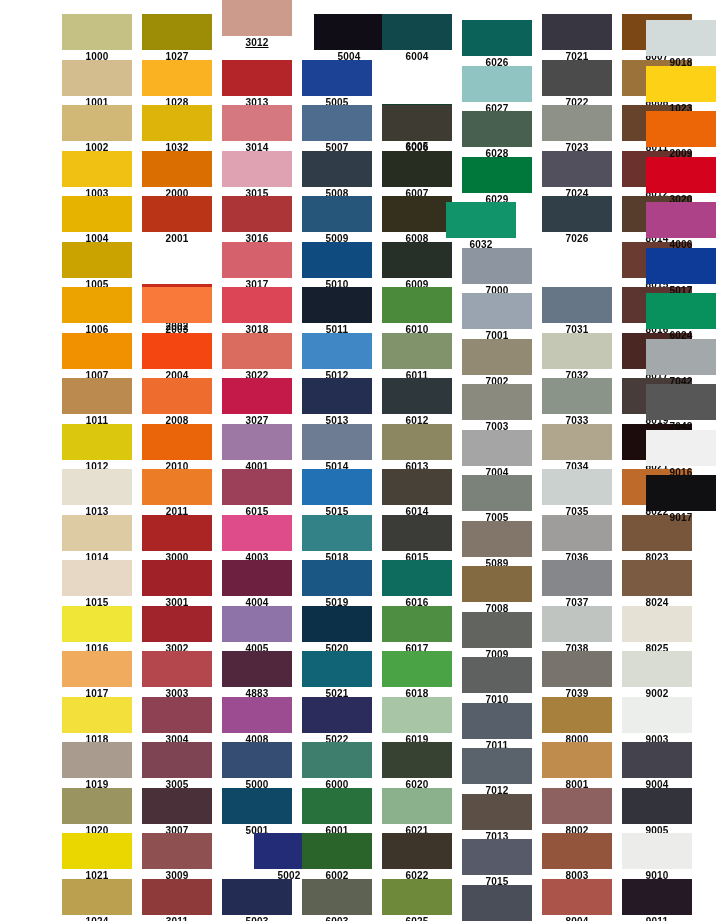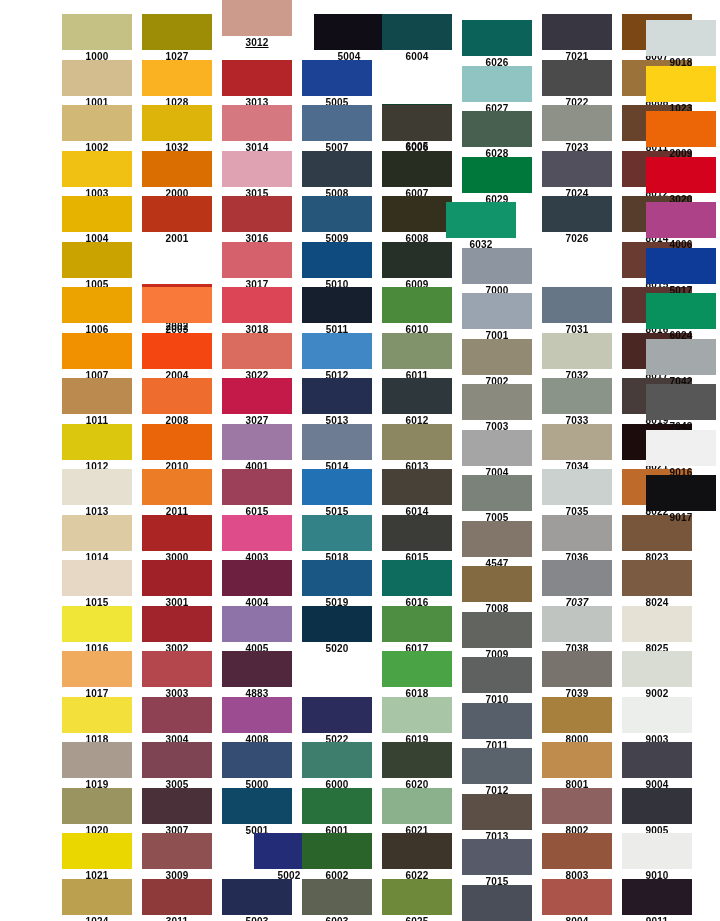--- a/index.html
+++ b/index.html
@@ -336,20 +336,24 @@
       <span class="swatch-label">5018</span>
     </div>
     <div class="swatch-cell" style="left: 302px; top: 560px;">
       <span class="swatch-chip" title="5019" style="background: rgb(26, 87, 132);"></span>
       <span class="swatch-label">5019</span>
     </div>
     <div class="swatch-cell" style="left: 302px; top: 605.5px;">
       <span class="swatch-chip" title="5020" style="background: rgb(13, 48, 73);"></span>
       <span class="swatch-label">5020</span>
     </div>
+    <div class="swatch-cell" style="left: 302px; top: 651px;">
+      <span class="swatch-chip" title="5021" style="background: rgb(17, 100, 118);"></span>
+      <span class="swatch-label">5021</span>
+    </div>
     <div class="swatch-cell" style="left: 302px; top: 696.5px;">
       <span class="swatch-chip" title="5022" style="background: rgb(43, 44, 92);"></span>
       <span class="swatch-label">5022</span>
     </div>
     <div class="swatch-cell" style="left: 302px; top: 742px;">
       <span class="swatch-chip" title="6000" style="background: rgb(61, 127, 108);"></span>
       <span class="swatch-label">6000</span>
     </div>
     <div class="swatch-cell" style="left: 302px; top: 787.5px;">
       <span class="swatch-chip" title="6001" style="background: rgb(40, 113, 60);"></span>
@@ -482,21 +486,21 @@
     <div class="swatch-cell" style="left: 462px; top: 429.5px;">
       <span class="swatch-chip" title="7004" style="background: rgb(165, 165, 165);"></span>
       <span class="swatch-label">7004</span>
     </div>
     <div class="swatch-cell" style="left: 462px; top: 475px;">
       <span class="swatch-chip" title="7005" style="background: rgb(123, 130, 121);"></span>
       <span class="swatch-label">7005</span>
     </div>
     <div class="swatch-cell" style="left: 462px; top: 520.5px;">
       <span class="swatch-chip" title="7006" style="background: rgb(130, 118, 107);"></span>
-      <span class="swatch-label">4547</span>
+      <span class="swatch-label">5089</span>
     </div>
     <div class="swatch-cell" style="left: 462px; top: 566px;">
       <span class="swatch-chip" title="7008" style="background: rgb(132, 106, 65);"></span>
       <span class="swatch-label">7008</span>
     </div>
     <div class="swatch-cell" style="left: 462px; top: 611.5px;">
       <span class="swatch-chip" title="7009" style="background: rgb(98, 100, 95);"></span>
       <span class="swatch-label">7009</span>
     </div>
     <div class="swatch-cell" style="left: 462px; top: 657px;">
@@ -559,21 +563,21 @@
       <span class="swatch-label">7034</span>
     </div>
     <div class="swatch-cell" style="left: 542px; top: 469px;">
       <span class="swatch-chip" title="7035" style="background: rgb(203, 209, 207);"></span>
       <span class="swatch-label">7035</span>
     </div>
     <div class="swatch-cell" style="left: 542px; top: 514.5px;">
       <span class="swatch-chip" title="7036" style="background: rgb(159, 157, 156);"></span>
       <span class="swatch-label">7036</span>
     </div>
-    <div class="swatch-cell" style="left: 542px; top: 560px; font-style: italic;">
+    <div class="swatch-cell" style="left: 542px; top: 560px;">
       <span class="swatch-chip" title="7037" style="background: rgb(133, 135, 138);"></span>
       <span class="swatch-label">7037</span>
     </div>
     <div class="swatch-cell" style="left: 542px; top: 605.5px;">
       <span class="swatch-chip" title="7038" style="background: rgb(192, 196, 193);"></span>
       <span class="swatch-label">7038</span>
     </div>
     <div class="swatch-cell" style="left: 542px; top: 651px;">
       <span class="swatch-chip" title="7039" style="background: rgb(121, 115, 110);"></span>
       <span class="swatch-label">7039</span>

